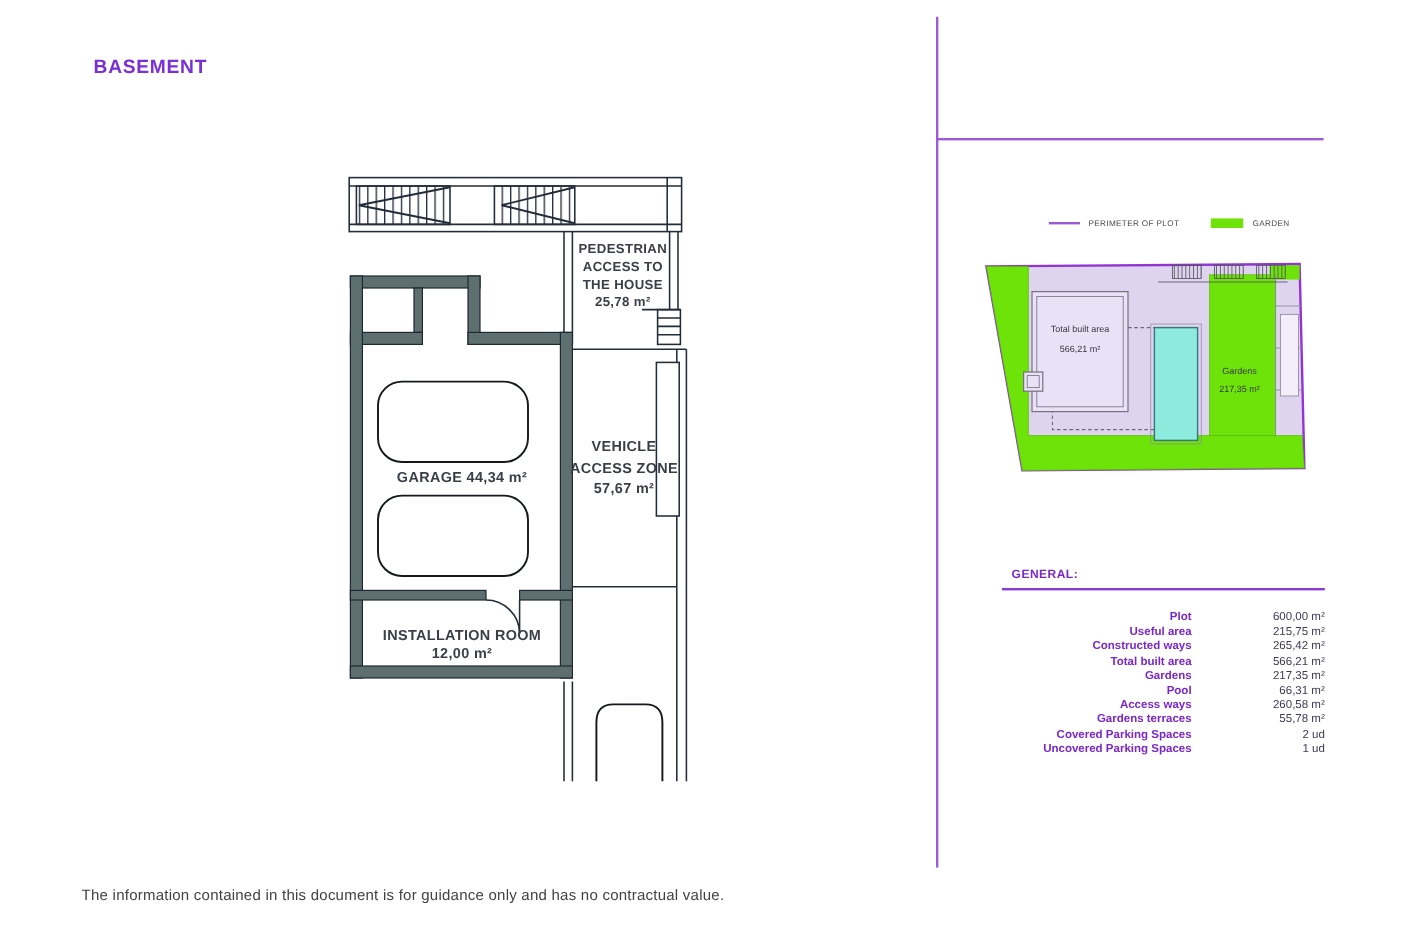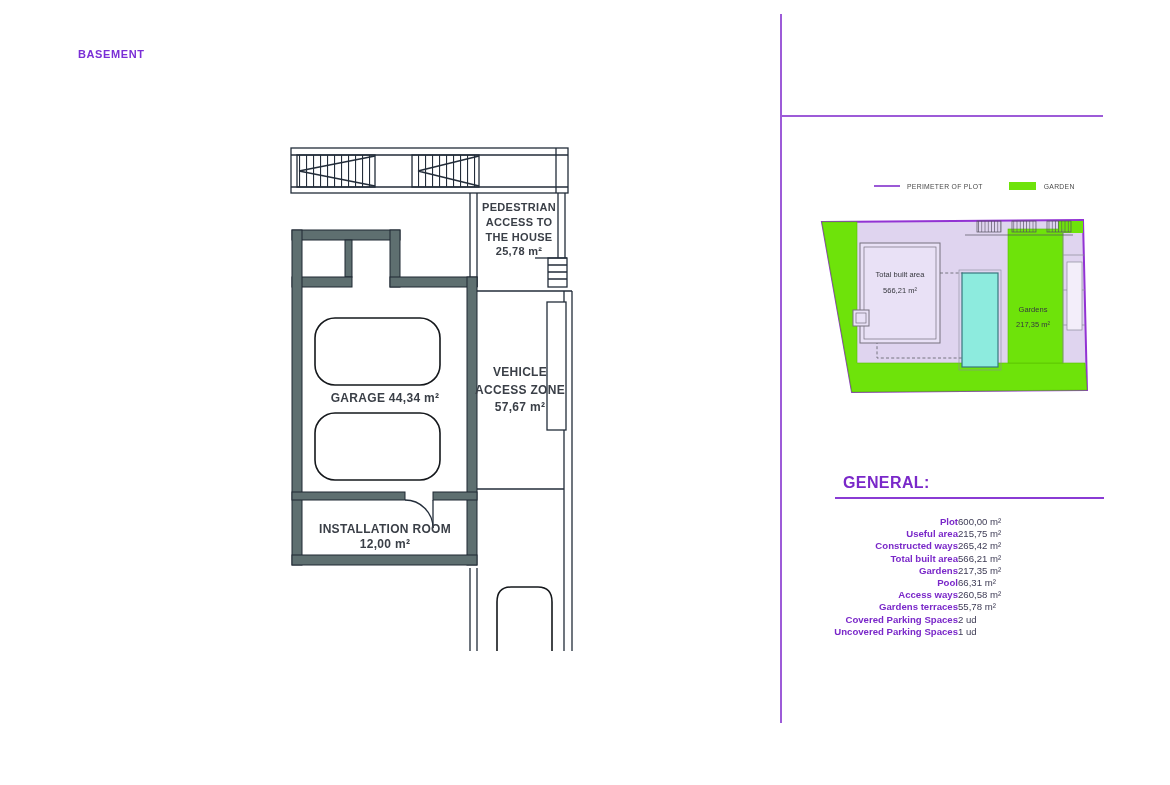--- a/index.html
+++ b/index.html
@@ -1,44 +1,44 @@
 <!DOCTYPE html>
 <html><head>
 <meta charset="utf-8">
 <style>
   html,body{margin:0;padding:0;background:#fff;}
   #canvas{position:relative;width:1170px;height:785px;background:#ffffff;overflow:hidden;
           font-family:"Liberation Sans",sans-serif;}
   .abs{position:absolute;}
 
   
-  #page-title{left:78px;top:48px;font-size:11px;font-weight:bold;color:#7B2FD6;letter-spacing:.6px;}
+  #page-title{left:78px;top:48px;font-size:16px;font-weight:bold;color:#7B2FD6;letter-spacing:.6px;}
 
   
   .vdivider{left:780px;top:14px;width:1.6px;height:709px;background:#9D5BD8;}
   .hdivider{left:780px;top:115px;width:323px;height:1.6px;background:#9D5BD8;}
 
   
   #legend{left:874px;top:180px;height:12px;display:flex;align-items:center;font-size:6.8px;
           color:#4A4A4A;letter-spacing:.3px;}
   .legend-line{width:26px;height:2px;background:#9B59D6;margin-right:7px;}
   .legend-fill{width:27px;height:8px;background:#6EE30A;margin:0 8px 0 26px;}
 
   
   .plan-text{font-family:"Liberation Sans",sans-serif;font-weight:bold;fill:#3A3F47;letter-spacing:.3px;}
   .site-text{font-family:"Liberation Sans",sans-serif;fill:#37383f;}
 
   
   #general-block{left:828px;top:474px;width:276px;}
-  #general-heading{margin-left:15px;font-size:16px;font-weight:bold;color:#7A28C9;letter-spacing:.4px;}
+  #general-heading{margin-left:15px;font-size:10px;font-weight:bold;color:#7A28C9;letter-spacing:.4px;}
   #general-rule{margin-left:7px;margin-top:5px;width:269px;height:2px;background:#8A3BD4;}
-  .gen-rows{margin-top:17px;}
+  .gen-rows{margin-top:17px;margin-left:35px;}
   .gen-row{display:flex;line-height:12.2px;font-size:9.6px;}
   .gen-label{flex:0 0 130px;text-align:right;font-weight:bold;color:#7A28C9;}
-  .gen-value{flex:1;text-align:left;color:#3E3C55;}
+  .gen-value{flex:1;text-align:right;color:#3E3C55;}
 
   
   #disclaimer{left:68px;top:739px;font-size:12.5px;color:#424242;letter-spacing:.2px;}
 </style>
 </head>
 <body>
 
 <div id="canvas">
 
   <div class="abs" id="page-title">BASEMENT</div>
@@ -226,14 +226,15 @@
           <div class="gen-value">2 ud</div>
         </div>
 
         <div class="gen-row">
           <div class="gen-label">Uncovered Parking Spaces</div>
           <div class="gen-value">1 ud</div>
         </div>
       </div>
   </div>
 
+  <div class="abs" id="disclaimer">The information contained in this document is for guidance only and has no contractual value.</div>
 
 </div>
 
 </body></html>

